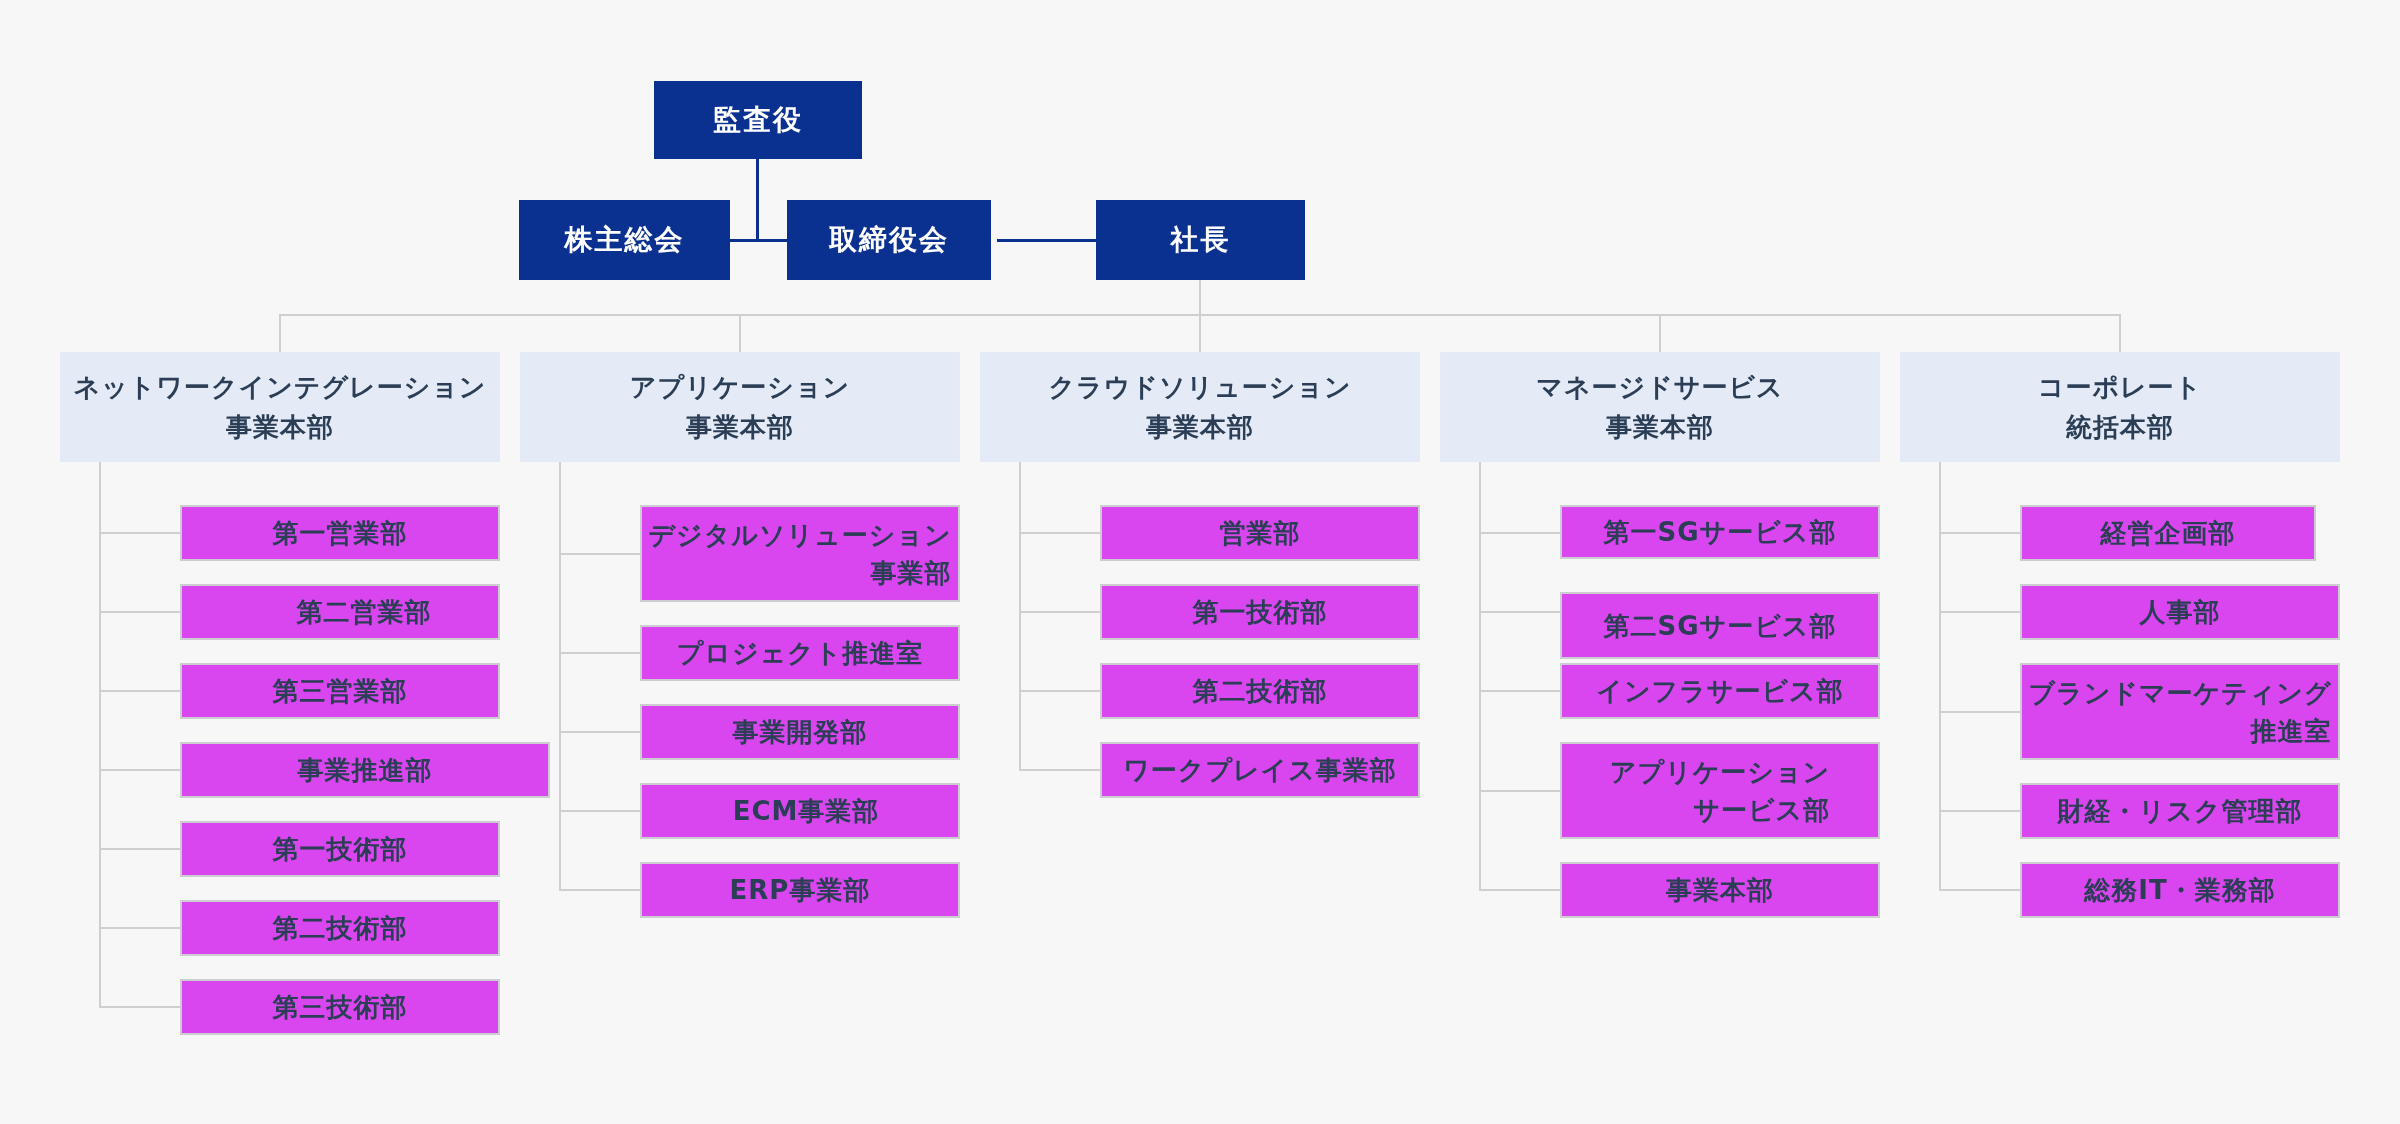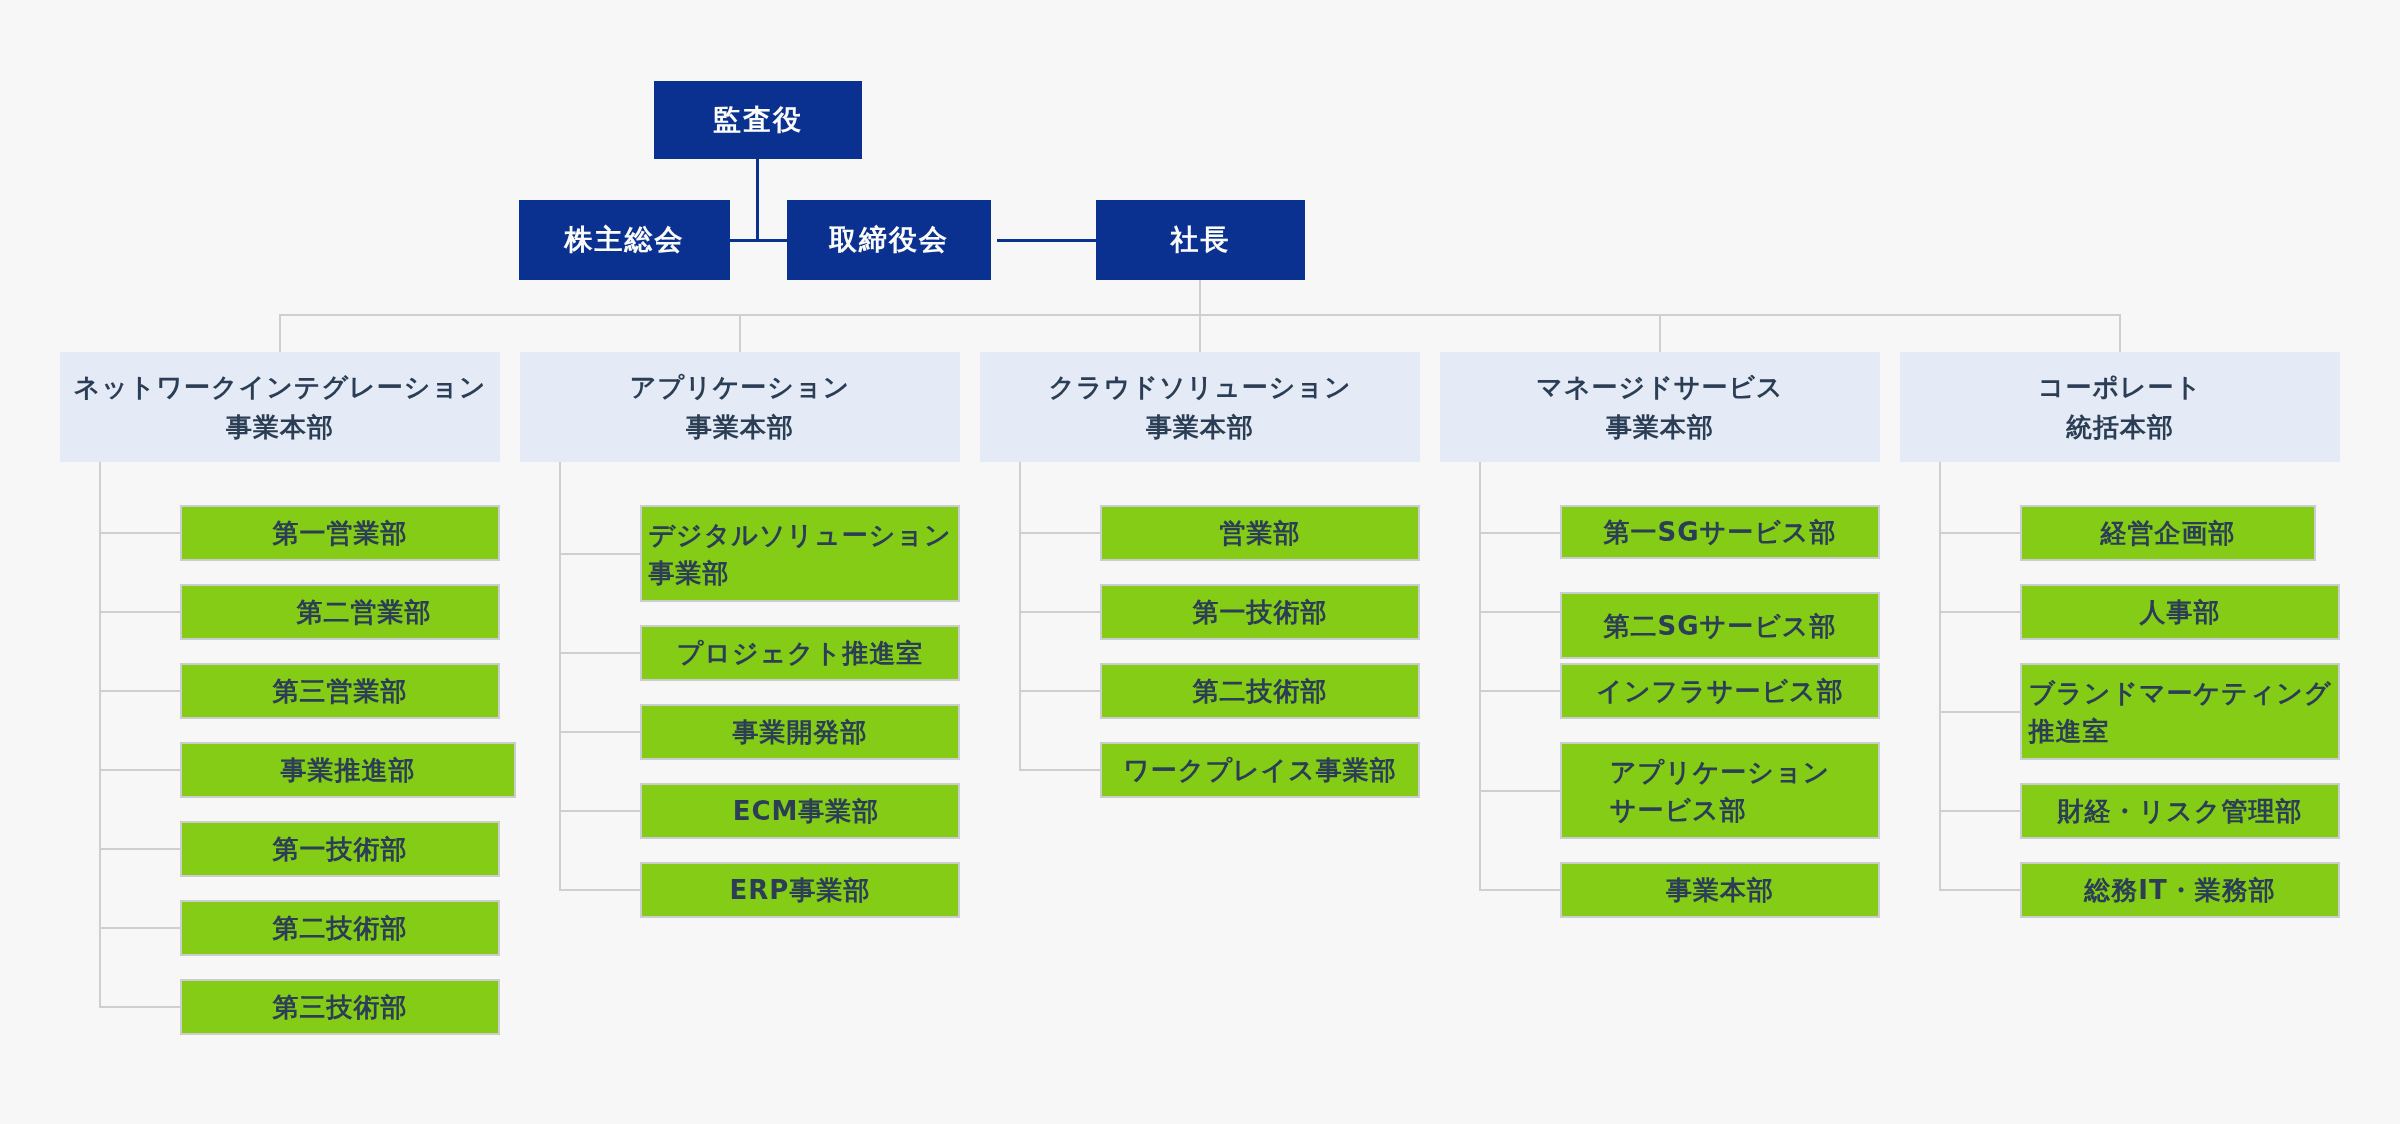--- a/index.html
+++ b/index.html
@@ -20,26 +20,26 @@
     color:#ffffff; font-size:28px; font-weight:700; letter-spacing:2px;
   }
   .division-header {
     position:absolute; background: var(--header-blue-bg, #e4ebf6);
     color: var(--text-navy, #2b3e55);
     font-size:26px; font-weight:600; line-height:40px; letter-spacing:1px;
     display:flex; align-items:center; justify-content:center;
     text-align:center; white-space:pre-line;
   }
   .department {
-    position:absolute; background:#84cc16;
+    position:absolute; background:#d946ef;
     border:2px solid var(--box-border, #cccdd1);
     color: var(--text-navy, #2b3e55);
     font-size:26px; font-weight:600; line-height:38px; letter-spacing:1px;
     display:flex; align-items:center; justify-content:center;
-    text-align:left; white-space:pre-line; box-sizing:border-box;
+    text-align:right; white-space:pre-line; box-sizing:border-box;
   }
   .line { position:absolute; }
   .line--blue { background: var(--primary-blue, #0a3190); }
   .line--gray { background: var(--connector-gray, #cfcfcf); }
 </style>
 </head>
 <body>
 
 <div id="chart">
 
@@ -58,21 +58,21 @@
 <div class="line line--gray" style="left: 279px; top: 314px; width: 2px; height: 38px;"></div>
     <div class="division-header" style="left: 60px; top: 352px; width: 440px; height: 110px;">ネットワークインテグレーション
 事業本部</div>
     <div class="line line--gray" style="left: 100px; top: 532px; width: 80px; height: 2px;"></div>
     <div class="department" style="left: 180px; top: 505px; width: 320px; height: 56px;">第一営業部</div>
     <div class="line line--gray" style="left: 100px; top: 611px; width: 80px; height: 2px;"></div>
     <div class="department" style="left: 180px; top: 584px; width: 320px; height: 56px; padding-left: 48px;">第二営業部</div>
     <div class="line line--gray" style="left: 100px; top: 690px; width: 80px; height: 2px;"></div>
     <div class="department" style="left: 180px; top: 663px; width: 320px; height: 56px;">第三営業部</div>
     <div class="line line--gray" style="left: 100px; top: 769px; width: 80px; height: 2px;"></div>
-    <div class="department" style="left: 180px; top: 742px; width: 336px; height: 56px;">事業推進部</div>
+    <div class="department" style="left: 180px; top: 742px; width: 370px; height: 56px;">事業推進部</div>
     <div class="line line--gray" style="left: 100px; top: 848px; width: 80px; height: 2px;"></div>
     <div class="department" style="left: 180px; top: 821px; width: 320px; height: 56px;">第一技術部</div>
     <div class="line line--gray" style="left: 100px; top: 927px; width: 80px; height: 2px;"></div>
     <div class="department" style="left: 180px; top: 900px; width: 320px; height: 56px;">第二技術部</div>
     <div class="line line--gray" style="left: 100px; top: 1006px; width: 80px; height: 2px;"></div>
     <div class="department" style="left: 180px; top: 979px; width: 320px; height: 56px;">第三技術部</div>
     <div class="line line--gray" style="left: 99px; top: 462px; width: 2px; height: 546px;"></div>
     <div class="line line--gray" style="left: 739px; top: 314px; width: 2px; height: 38px;"></div>
     <div class="division-header" style="left: 520px; top: 352px; width: 440px; height: 110px;">アプリケーション
 事業本部</div>

